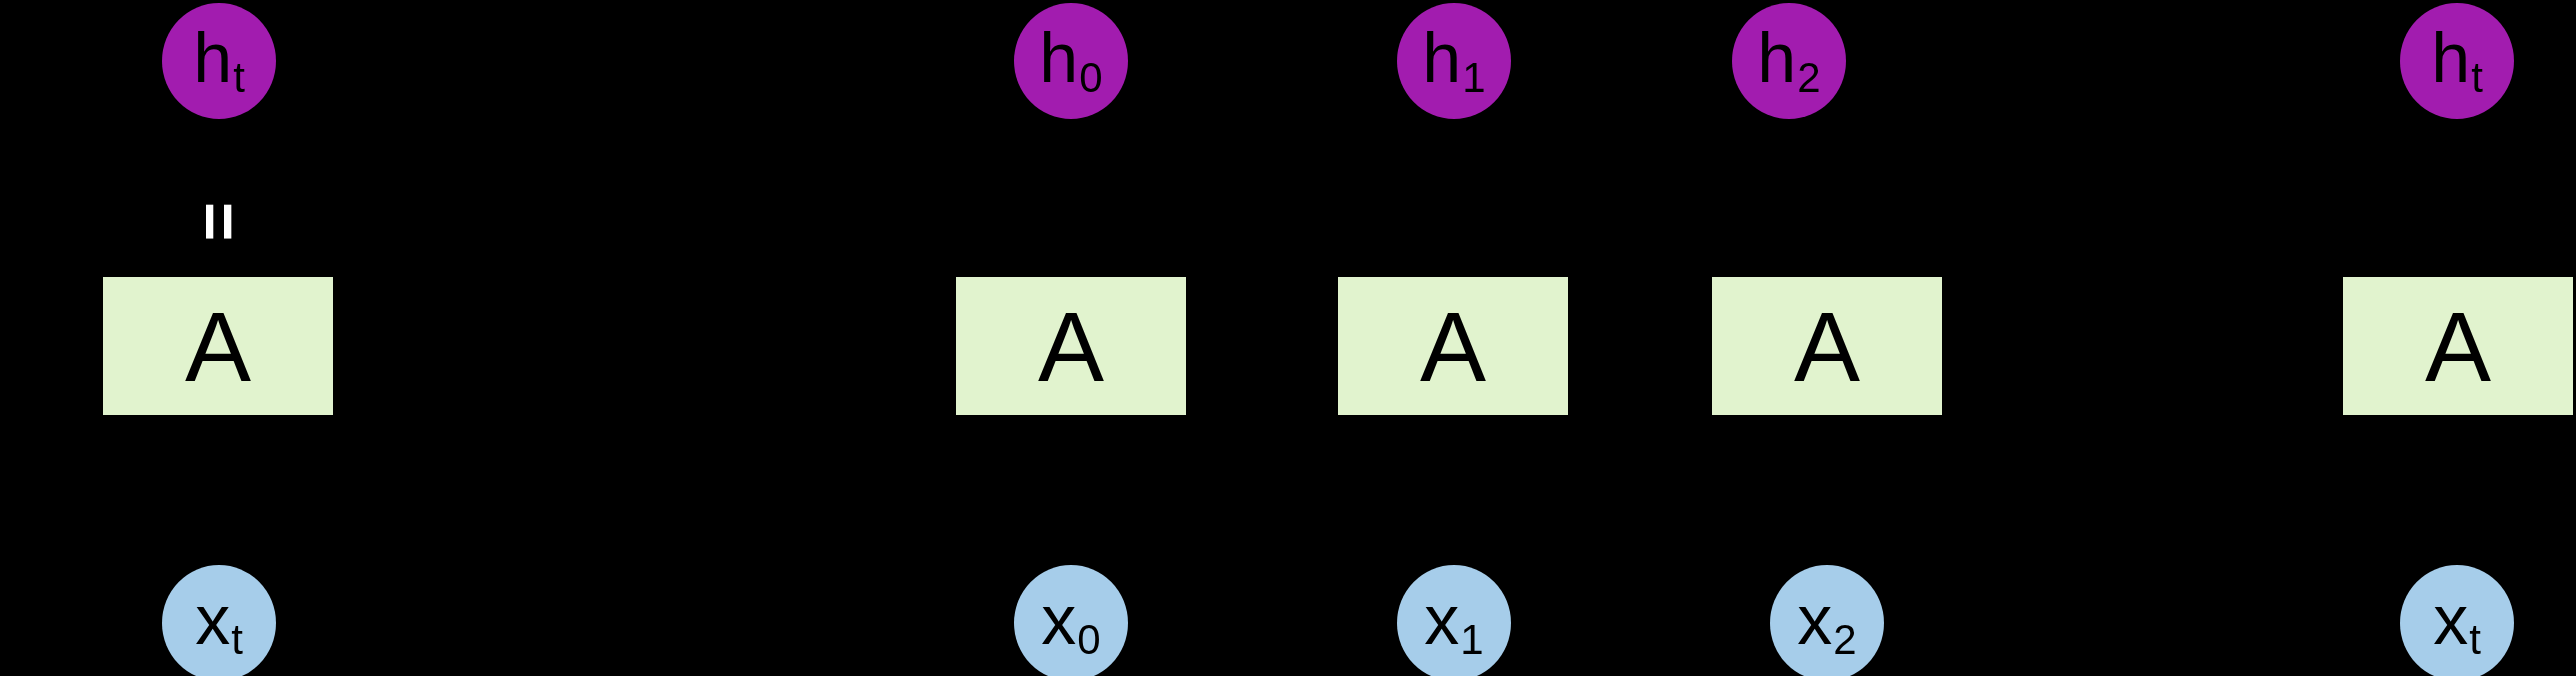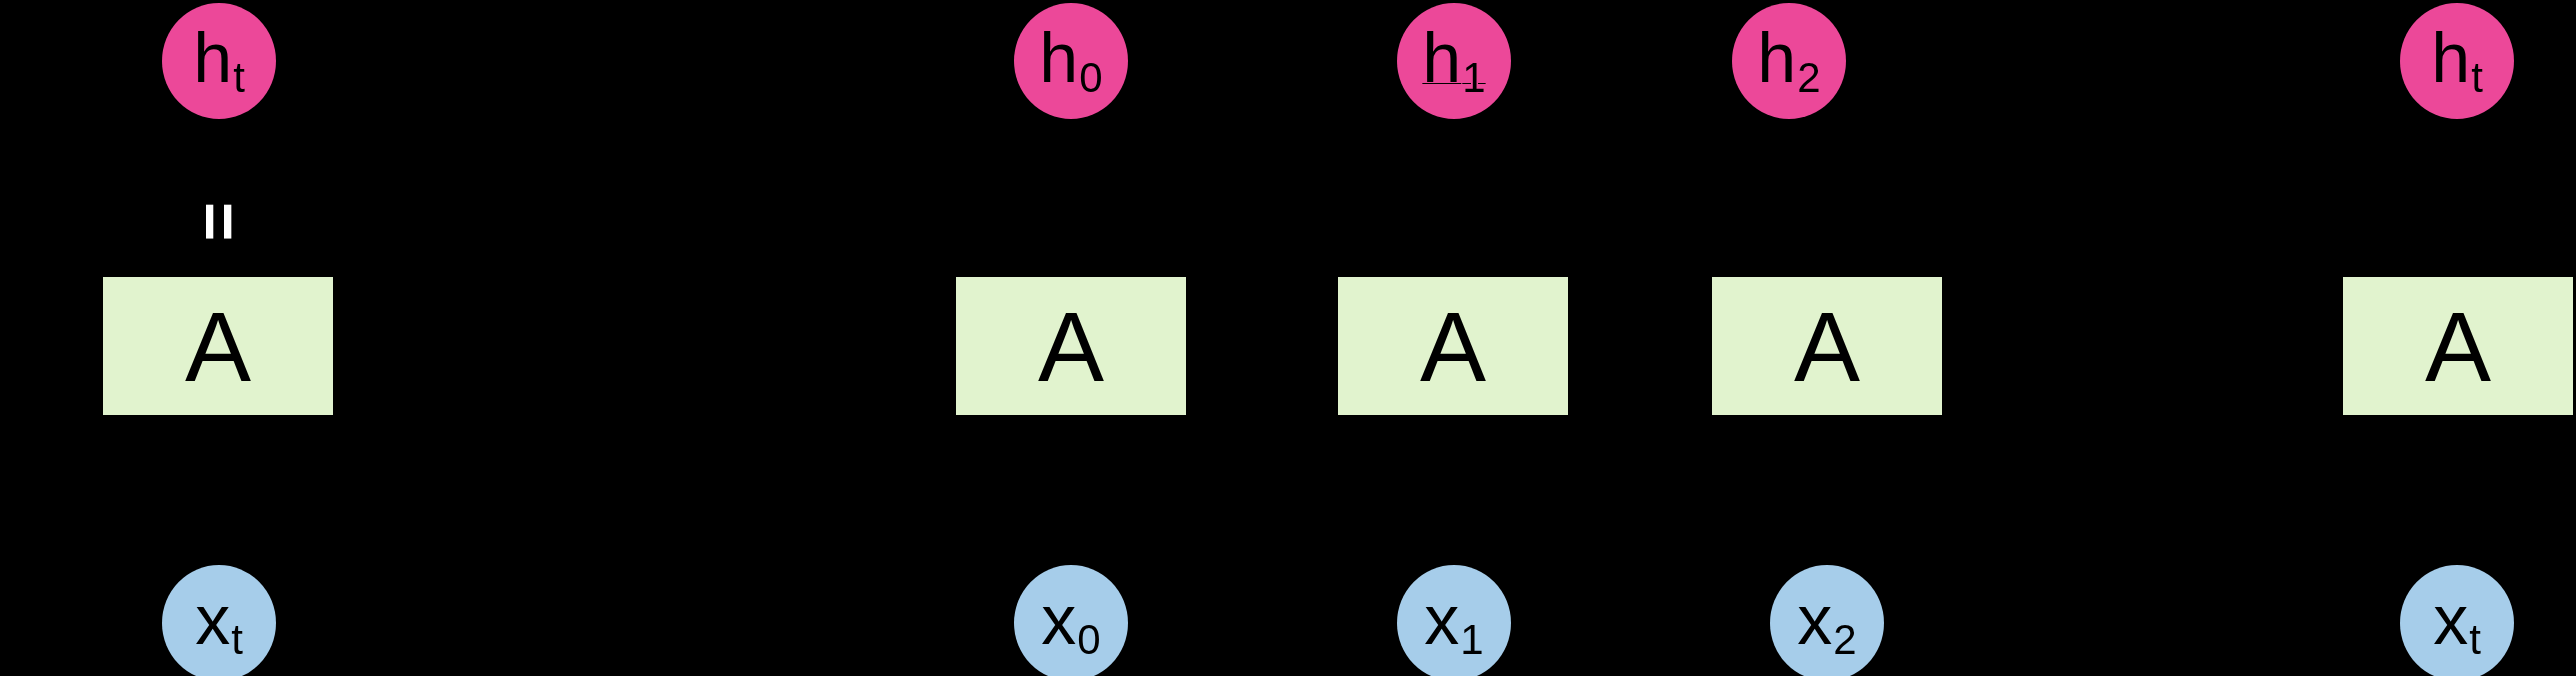--- a/index.html
+++ b/index.html
@@ -25,21 +25,21 @@
     align-items: center;
     justify-content: center;
     box-sizing: border-box;
   }
 
   .ellipse {
     border-radius: 50%;
     width: 114px;
     height: 116px;
   }
-  .ellipse.hidden-state { background: #ec4899; }
+  .ellipse.hidden-state { background: #a21caf; }
   .ellipse.input-state  { background: #a6cdea; }
 
   .cellbox {
     background: #e1f3ce;
     width: 230px;
     height: 138px;
   }
 
   .sym {
     color: #000000;
@@ -106,21 +106,21 @@
     </div>
 
     <div class="node ellipse input-state" style="left:1014px; top:565px;">
       <span class="sym"><span class="base">x</span><span class="sub">0</span></span>
     </div>
 
   </div>
 
   <div>
 
-    <div class="node ellipse hidden-state" style="left:1397px; top:2.9px;text-decoration:underline;">
+    <div class="node ellipse hidden-state" style="left:1397px; top:2.9px;">
       <span class="sym"><span class="base">h</span><span class="sub">1</span></span>
     </div>
 
     <div class="node cellbox" style="left:1338px; top:277px;">
       <span class="sym cell-letter">A</span>
     </div>
 
     <div class="node ellipse input-state" style="left:1397px; top:565px;">
       <span class="sym"><span class="base">x</span><span class="sub">1</span></span>
     </div>

